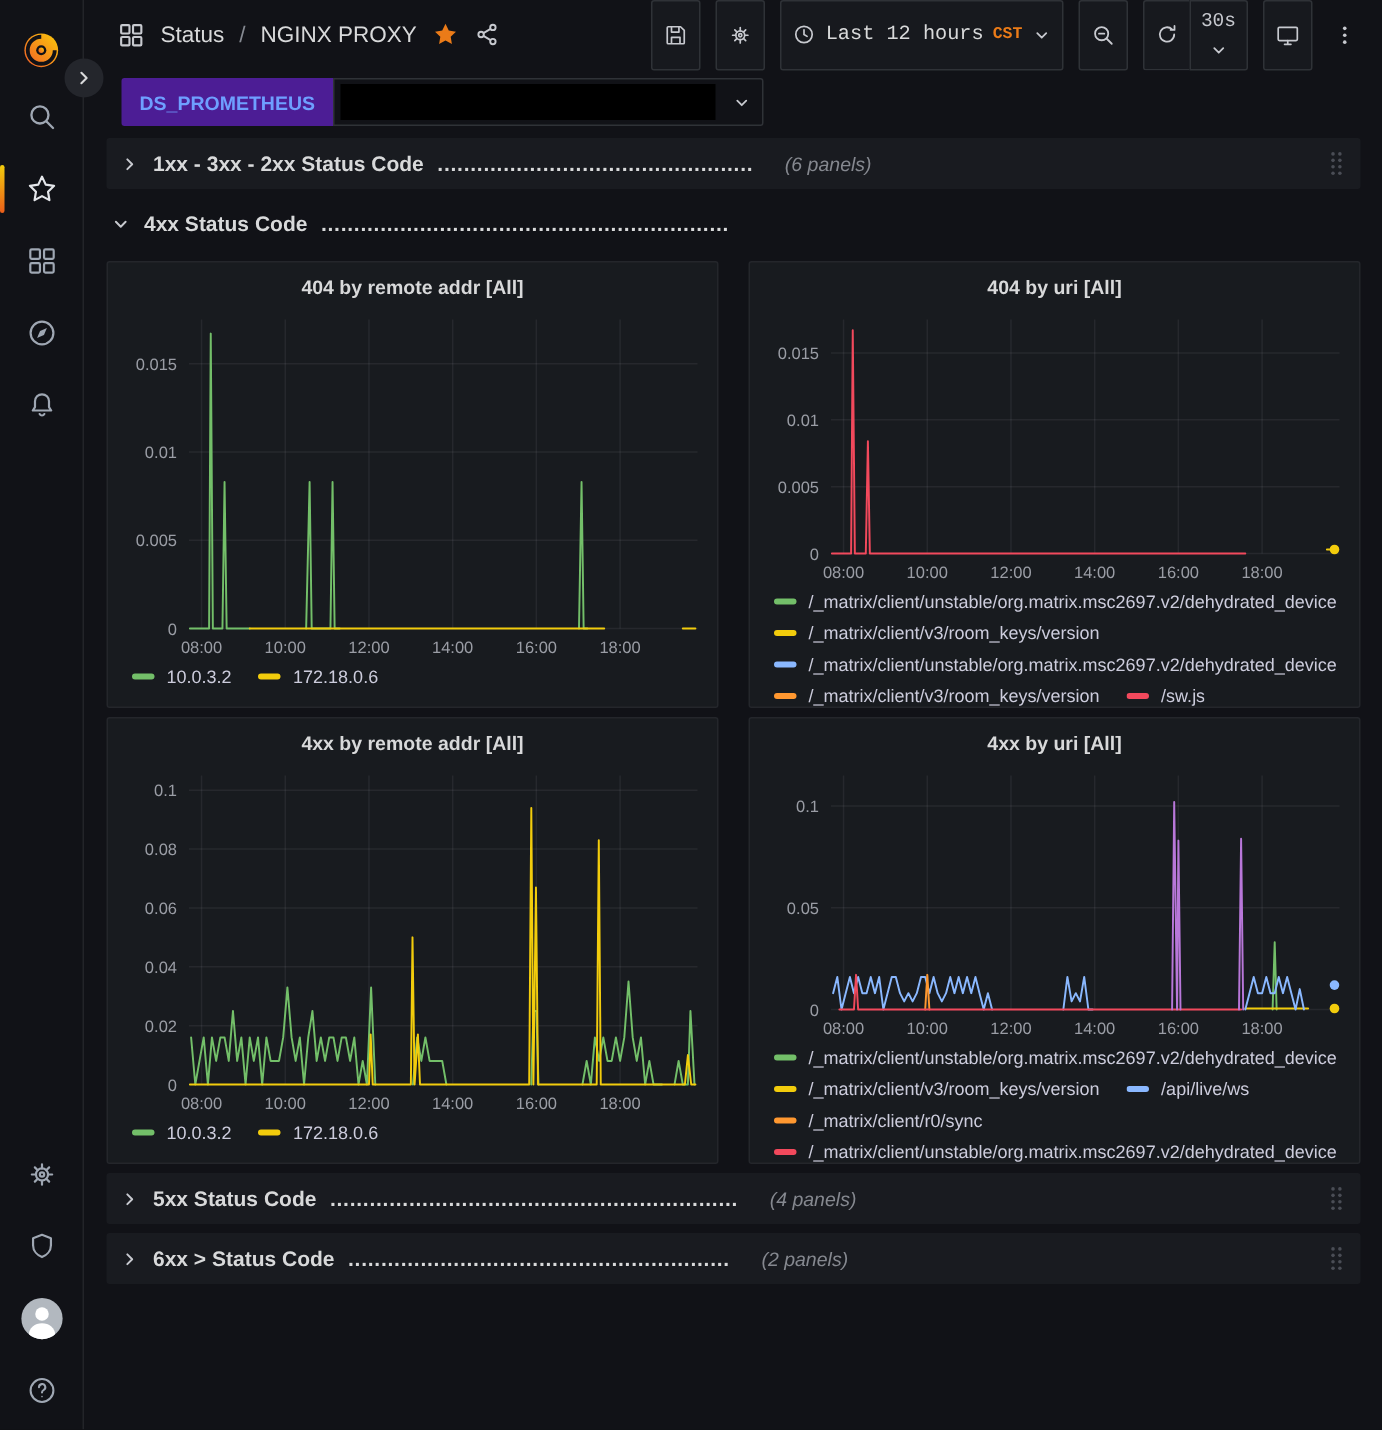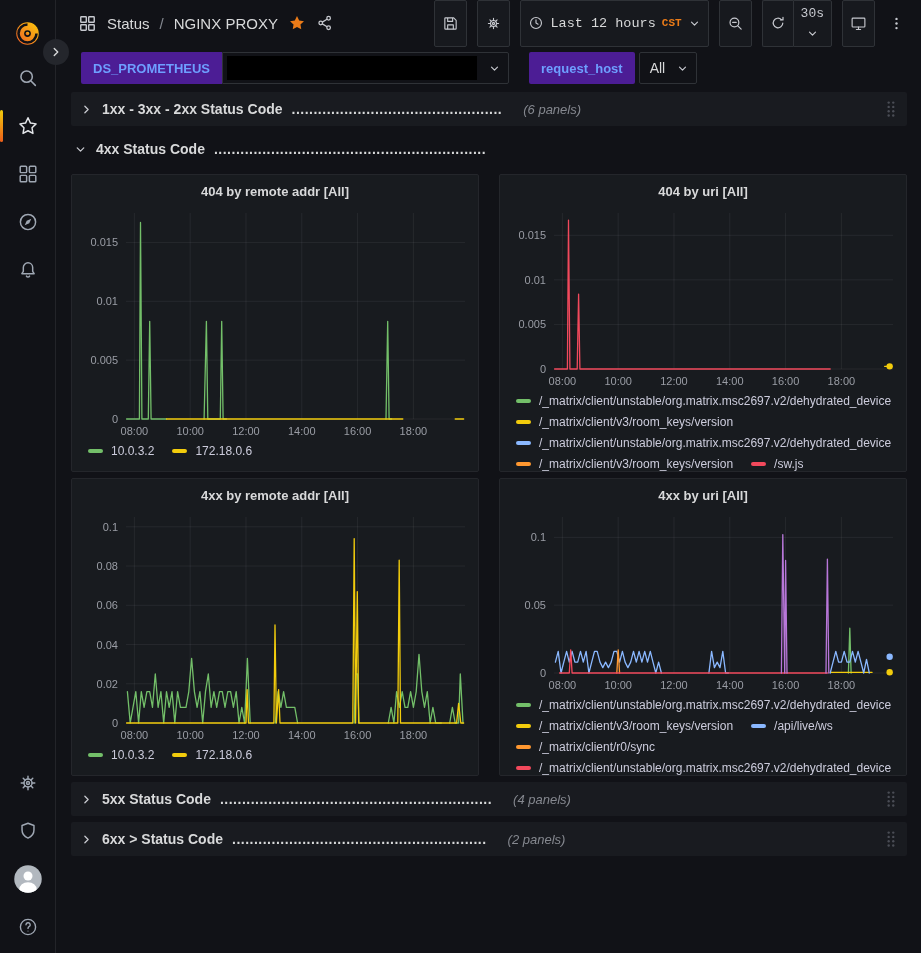--- a/index.html
+++ b/index.html
@@ -255,31 +255,20 @@
           </svg>
         </button>
       </div>
     </header>
 
     <div class="subnav">
       <div class="var-group">
         <span class="var-label">DS_PROMETHEUS</span>
         <span class="var-select">
           <span class="redacted"></span>
-          <span class="var-caret">
-            <svg width="13" height="13" viewBox="0 0 24 24" fill="none" stroke="currentColor" stroke-width="2.2" stroke-linecap="round" stroke-linejoin="round">
-                <path d="M6.5 9.5l5.5 5.5 5.5-5.5"></path>
-              </svg>
-          </span>
-        </span>
-      </div>
-      <div class="var-group">
-        <span class="var-label" style="border-radius:2px;margin-right:4px;">request_host</span>
-        <span class="var-select plain">
-          <span class="val">All</span>
           <span class="var-caret">
             <svg width="13" height="13" viewBox="0 0 24 24" fill="none" stroke="currentColor" stroke-width="2.2" stroke-linecap="round" stroke-linejoin="round">
                 <path d="M6.5 9.5l5.5 5.5 5.5-5.5"></path>
               </svg>
           </span>
         </span>
       </div>
     </div>
 
     <main class="dash">

